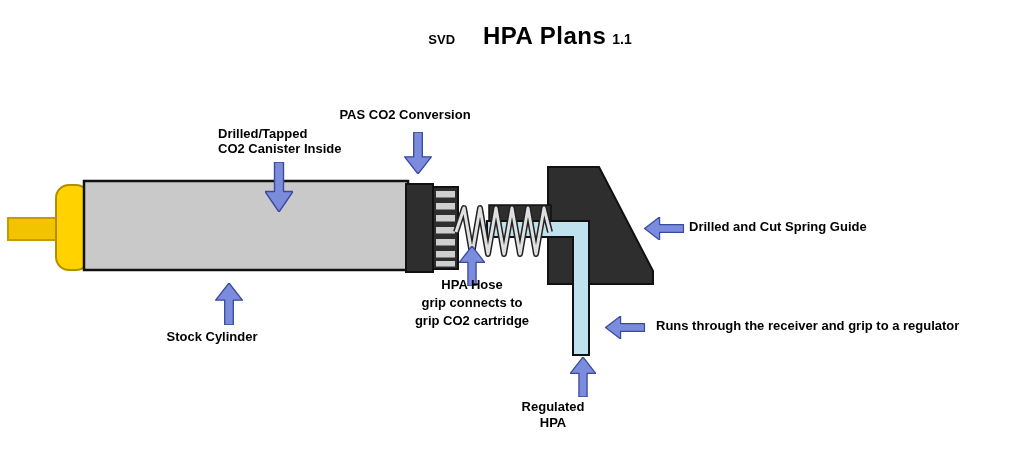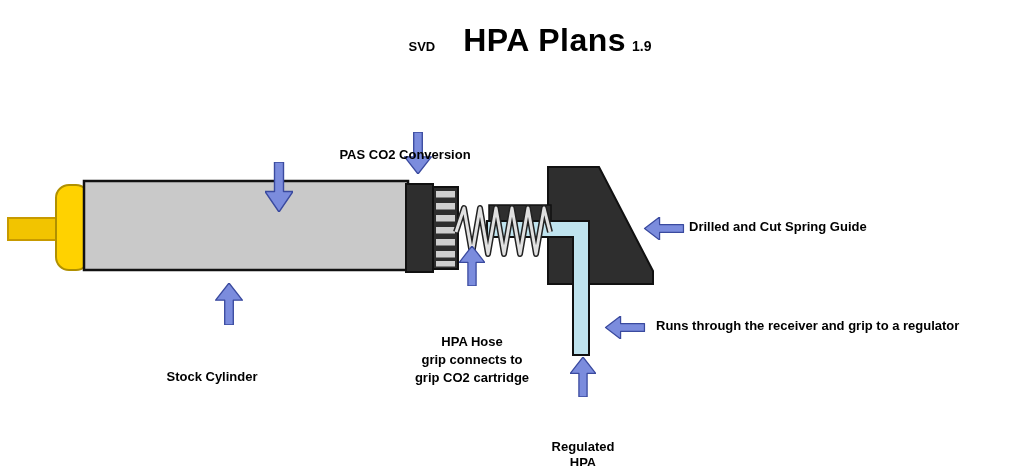--- a/index.html
+++ b/index.html
@@ -8,44 +8,44 @@
     width:1023px;height:466px;
     background:#fff;
     font-family:"Liberation Sans", sans-serif;
     overflow:hidden;
   }
   .title{
     position:absolute;left:100px;top:22px;width:860px;
     text-align:center;color:#000;white-space:nowrap;
   }
   .t-prefix{font-size:13px;font-weight:bold;}
-  .t-main{font-size:32px;font-weight:bold;letter-spacing:0.5px;margin-left:28px;}
+  .t-main{font-size:24px;font-weight:bold;letter-spacing:0.5px;margin-left:28px;}
   .t-version{font-size:14px;font-weight:bold;margin-left:6px;}
   .label{
     position:absolute;
     font-size:13px;font-weight:bold;color:#000;
     line-height:14.5px;white-space:nowrap;
   }
-  .center{text-align:center;margin-top:40px;}
+  .center{text-align:center;}
   .diagram-svg{position:absolute;left:0;top:0;}
   .arrow{position:absolute;}
   .arrow polygon{
     fill:var(--color-arrow-fill,#7b8cdd);
     stroke:var(--color-arrow-outline,#3a4a9f);
     stroke-width:1.4;
     stroke-linejoin:round;
   }
 </style>
 </head>
 <body>
 
 <div class="stage">
 
   <div class="title">
-    <span class="t-prefix">SVD</span><span class="t-main">HPA Plans</span><span class="t-version">1.9</span>
+    <span class="t-prefix">SVD</span><span class="t-main">HPA Plans</span><span class="t-version">1.1</span>
   </div>
 
   <svg class="diagram-svg" width="1023" height="466" viewBox="0 0 1023 466">
 
     <rect x="8" y="218" width="58" height="22" style="fill:var(--color-rod-yellow,#f2c400);stroke:#c79a00;stroke-width:2"></rect>
 
     <rect x="56" y="185" width="33" height="85" rx="13" style="fill:var(--color-cap-yellow,#ffd200);stroke:#b09000;stroke-width:2"></rect>
 
     <rect x="84" y="181" width="324" height="89" style="fill:var(--color-cylinder-gray,#c9c9c9);stroke:var(--color-outline,#111);stroke-width:2.5"></rect>
 
@@ -97,31 +97,35 @@
   <svg class="arrow" style="left:602px;top:316px" width="46" height="23" viewBox="0 0 44 26">
     <polygon points="0,13 17,0 17,8.5 44,8.5 44,17.5 17,17.5 17,26"></polygon>
   </svg>
 
   <svg class="arrow" style="left:570px;top:357px" width="26" height="40" viewBox="0 0 28 44">
     <polygon points="14,0 28,18 18.5,18 18.5,44 9.5,44 9.5,18 0,18"></polygon>
   </svg>
 
   <div class="label center" style="left:300px;top:108px;width:210px">PAS CO2 Conversion</div>
 
+  <div class="label" style="left:218px;top:127px">
+    <div>Drilled/Tapped</div>
+    <div>CO2 Canister Inside</div>
+  </div>
 
   <div class="label center" style="left:132px;top:330px;width:160px">Stock Cylinder</div>
 
-  <div class="label center" style="left:396px;top:293px;width:152px;line-height:18px">
+  <div class="label center" style="left:396px;top:276px;width:152px;line-height:18px">
     <div>HPA Hose</div>
     <div>grip connects to</div>
     <div>grip CO2 cartridge</div>
   </div>
 
   <div class="label" style="left:656px;top:319px">Runs through the receiver and grip to a regulator</div>
 
   <div class="label" style="left:689px;top:220px">Drilled and Cut Spring Guide</div>
 
-  <div class="label center" style="left:533px;top:399px;width:100px;line-height:16px">
+  <div class="label center" style="left:503px;top:399px;width:100px;line-height:16px">
     <div>Regulated</div>
     <div>HPA</div>
   </div>
 
 </div>
 
 </body></html>

